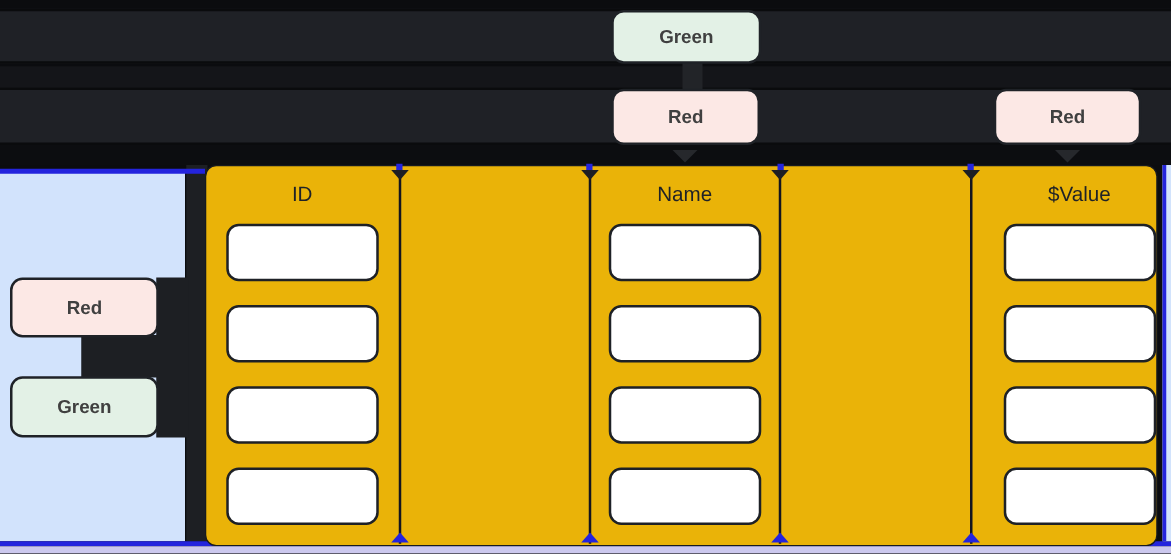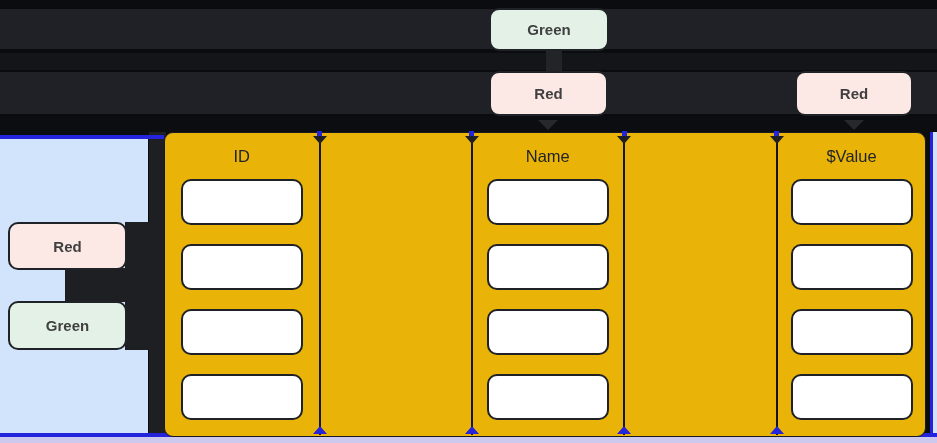--- a/index.html
+++ b/index.html
@@ -126,21 +126,21 @@
     </div>
     <div class="col" style="left:307.5px;width:150.5px;">
       <div class="col-header">Name</div>
       <div class="cells">
         <div class="cell"></div>
         <div class="cell"></div>
         <div class="cell"></div>
         <div class="cell"></div>
       </div>
     </div>
-    <div class="col" style="left:612.5px;width:148px;">
+    <div class="col" style="left:612.5px;width:148px;padding-left:12px;">
       <div class="col-header">$Value</div>
       <div class="cells">
         <div class="cell"></div>
         <div class="cell"></div>
         <div class="cell"></div>
         <div class="cell"></div>
       </div>
     </div>
   </div>
 

